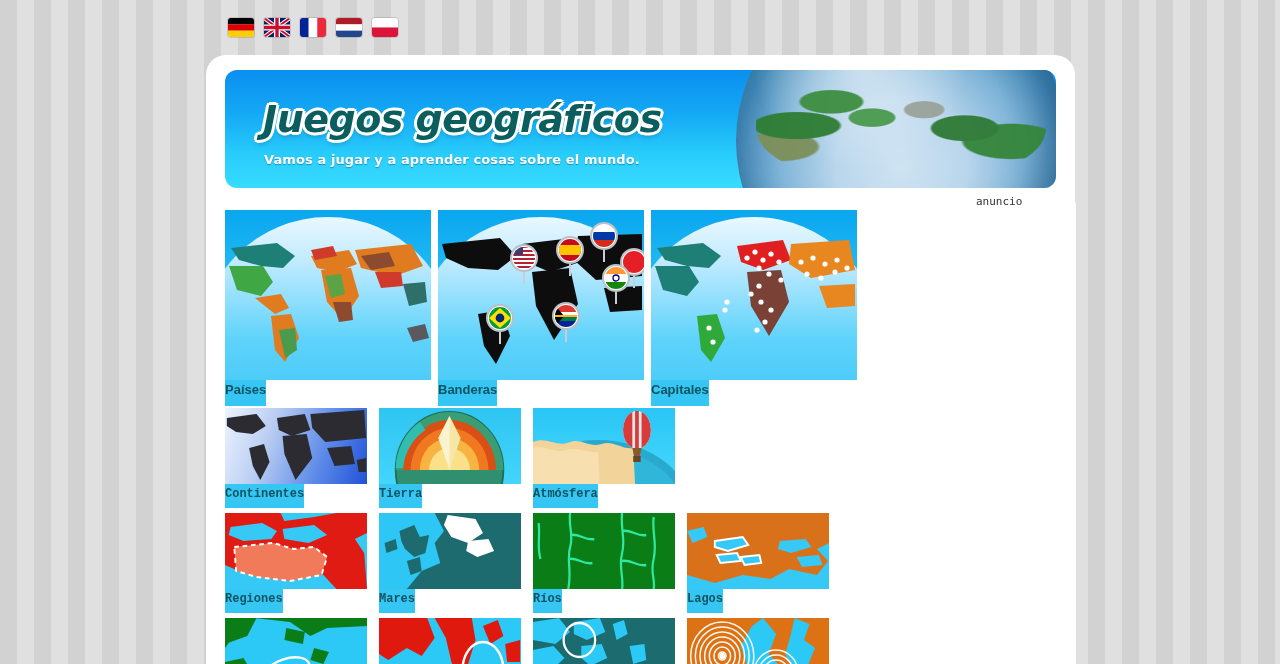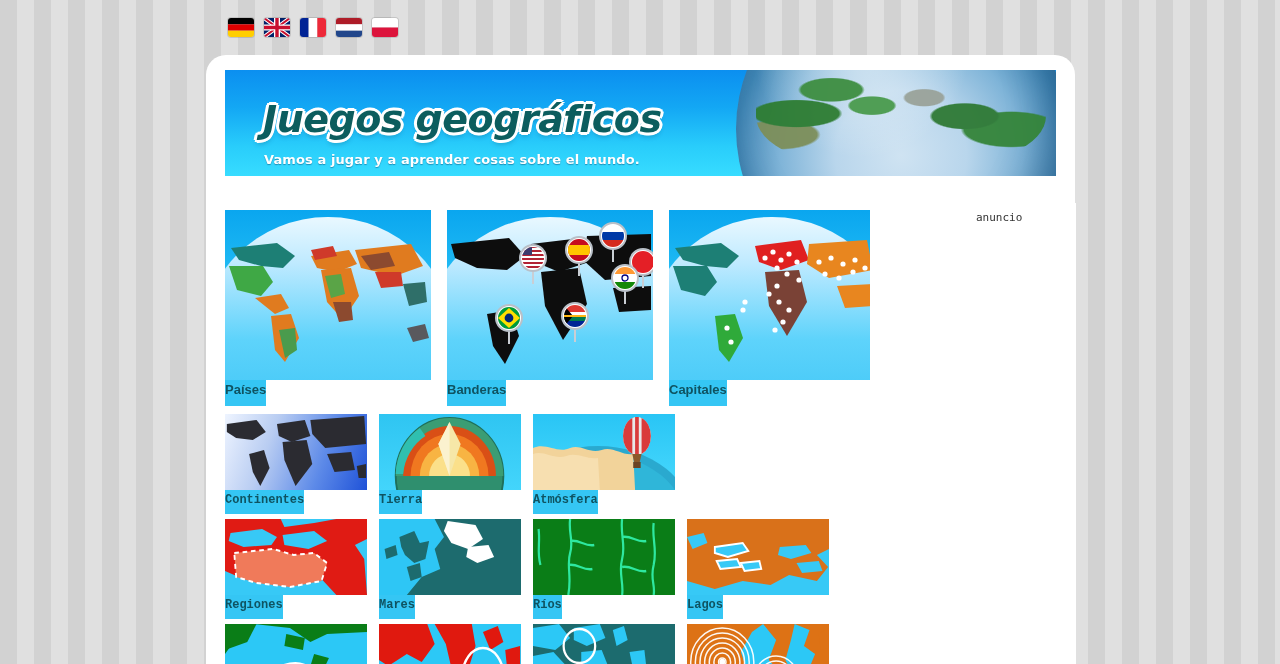--- a/index.html
+++ b/index.html
@@ -54,22 +54,22 @@
     position: absolute;
     left: 206px; top: 55px;
     width: 869px; height: 640px;
     background: #ffffff;
     border-radius: 20px 20px 0 0;
   }
 
   
   .banner {
     position: absolute; left: 19px; top: 15px;
-    width: 831px; height: 106px;
-    border-radius: 0;
+    width: 831px; height: 118px;
+    border-radius: 12px;
     overflow: hidden;
     background: linear-gradient(180deg,#0b8ff0 0%, #13a7f4 35%, #29cdfb 72%, #37dcff 100%);
   }
   .banner-globe {
     position: absolute; right: -10px; bottom: -118px;
     width: 330px; height: 330px; border-radius: 50%;
     background:
       radial-gradient(circle at 38% 26%, rgba(255,255,255,0.55) 0%, rgba(255,255,255,0.0) 34%),
       radial-gradient(circle at 50% 58%, #cfe3f2 0%, #b9d6ec 26%, #7fb4d8 48%, #3f86b5 66%, #1d5f90 100%);
     box-shadow: inset -14px -16px 40px rgba(0,40,80,0.35);
@@ -102,29 +102,29 @@
   .banner-sub {
     margin: 14px 0 0 1px;
     font-family: "DejaVu Sans", sans-serif;
     font-size: 13px; font-weight: bold; color: #ffffff;
     letter-spacing: 0.1px;
     text-shadow: 0 1px 1px rgba(0,60,100,0.45);
   }
 
   
   .ad-label {
-    position: absolute; left: 770px; top: 156px;
+    position: absolute; left: 770px; top: 140px;
     font-family: "DejaVu Sans Mono", monospace;
     font-size: 11px; color: #333;
   }
 
   
   .grid { position: absolute; left: 19px; top: 155px; width: 860px; }
   .row { display: flex; }
-  .row-big  { gap: 16px; margin-bottom: 16px; }
+  .row-big  { gap: 7px; margin-bottom: 10px; }
   .row-small{ gap: 12px; margin-bottom: 11px; }
 
   .tile { display: block; cursor: pointer; }
   .tile-big   { width: 206px; }
   .tile-small { width: 142px; font-family: Liberation Mono, monospace; }
   .thumbimg {
     position: relative; overflow: hidden; display: block;
   }
   .tile-big .thumbimg   { height: 170px; }
   .tile-small .thumbimg { height: 76px; }

